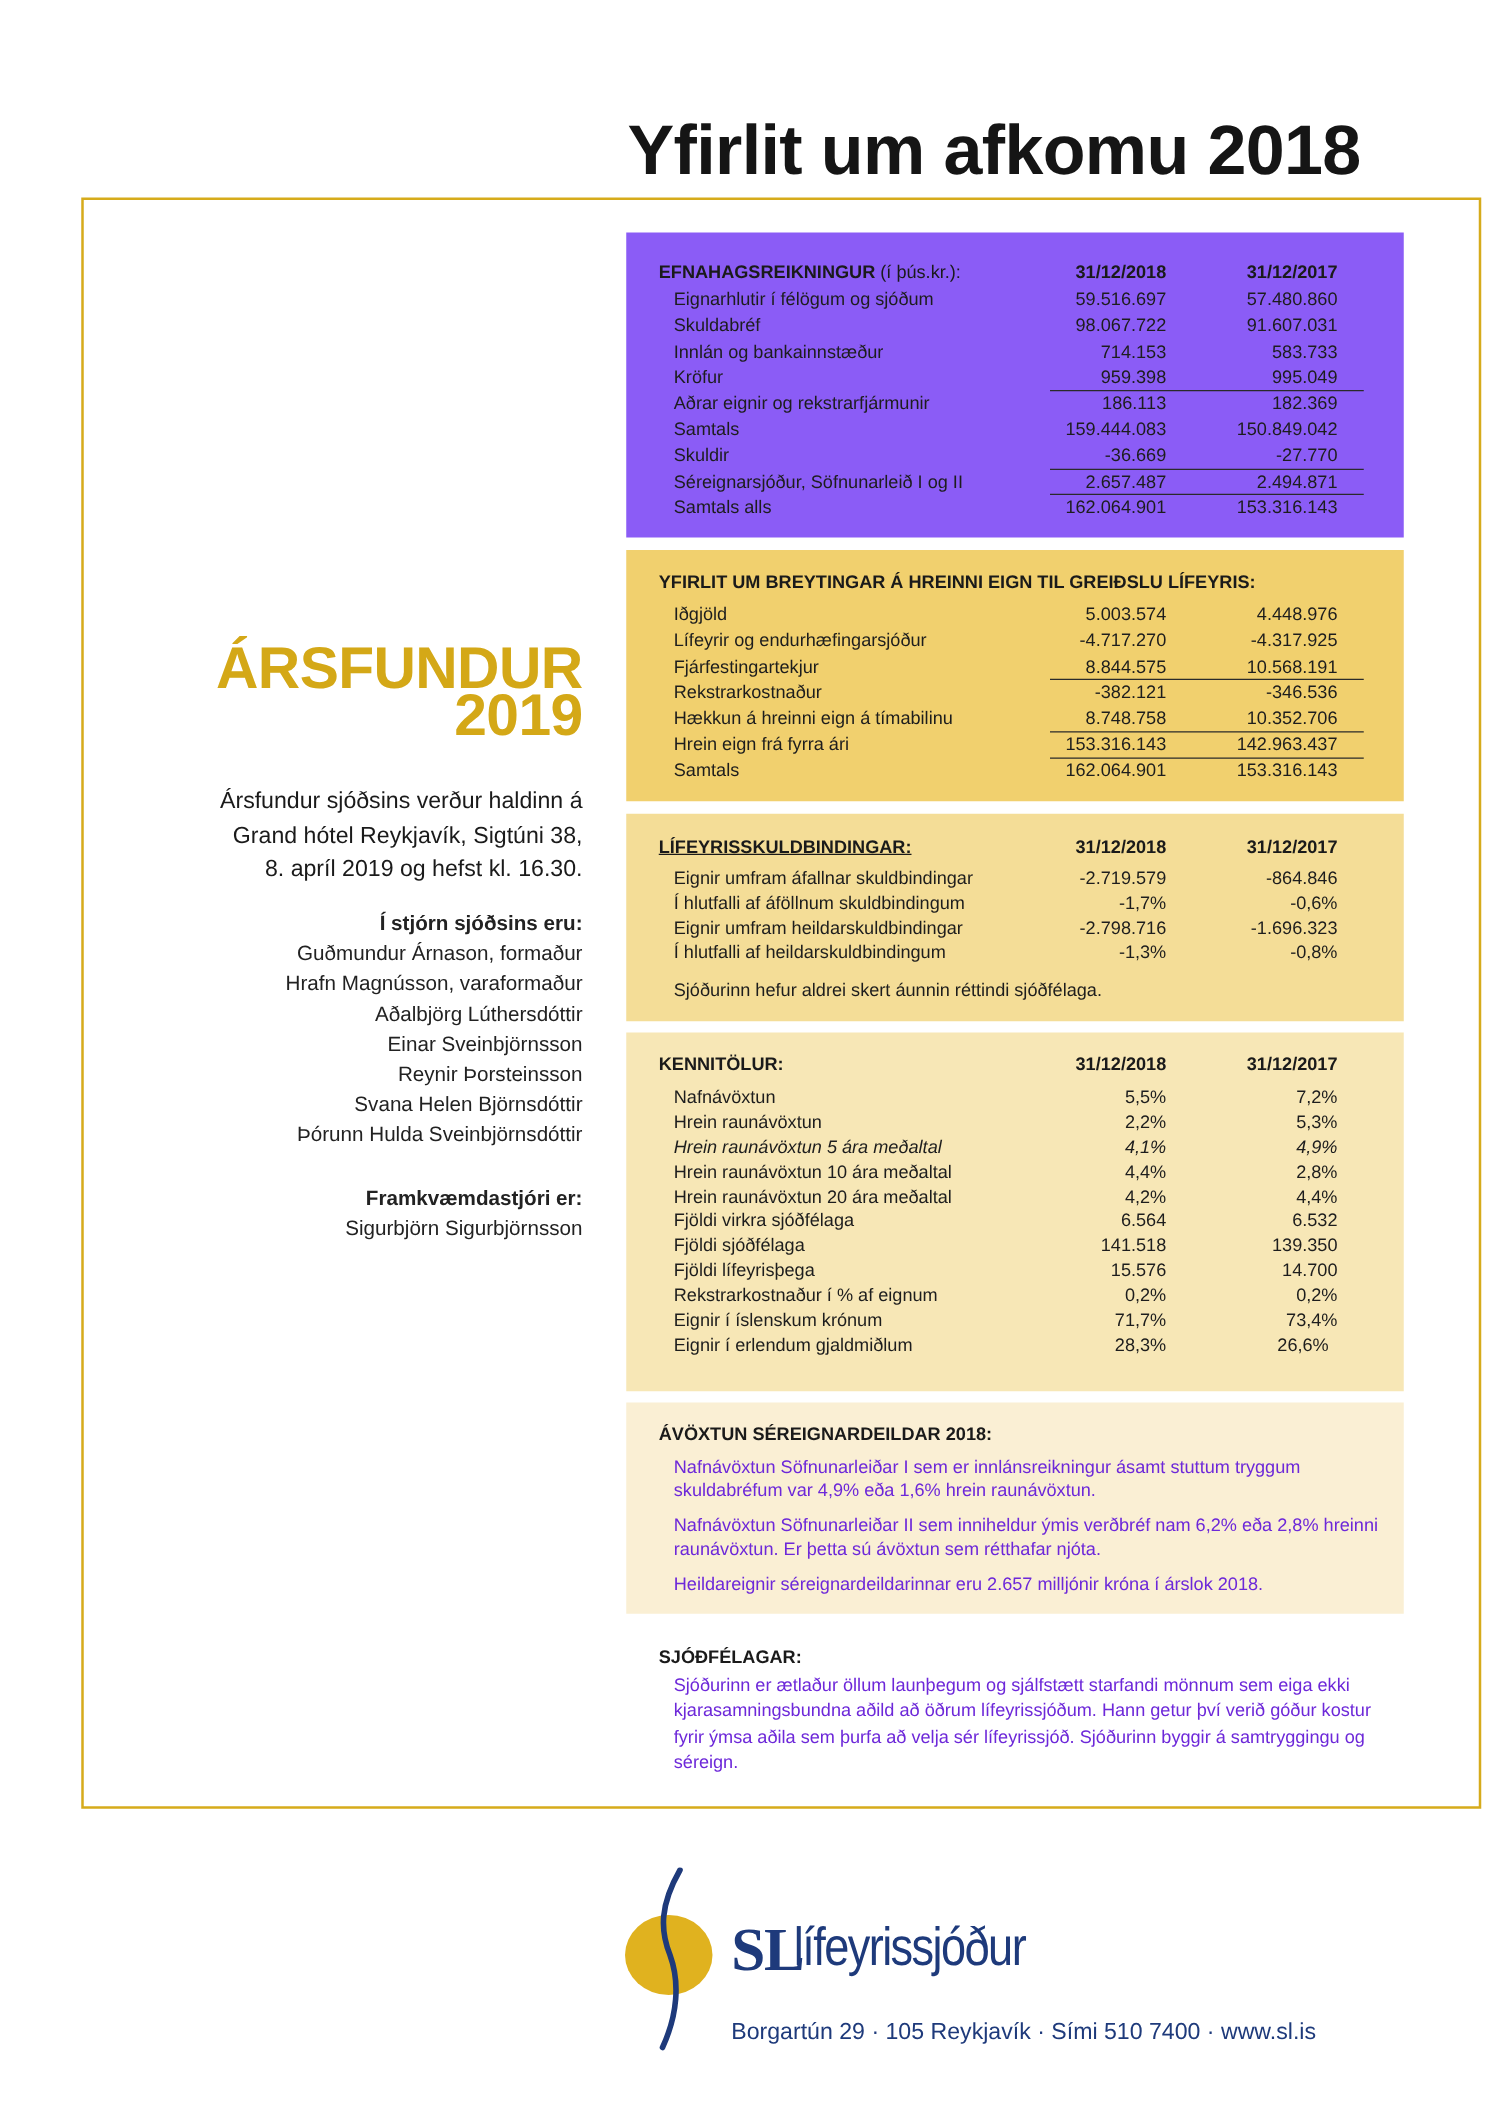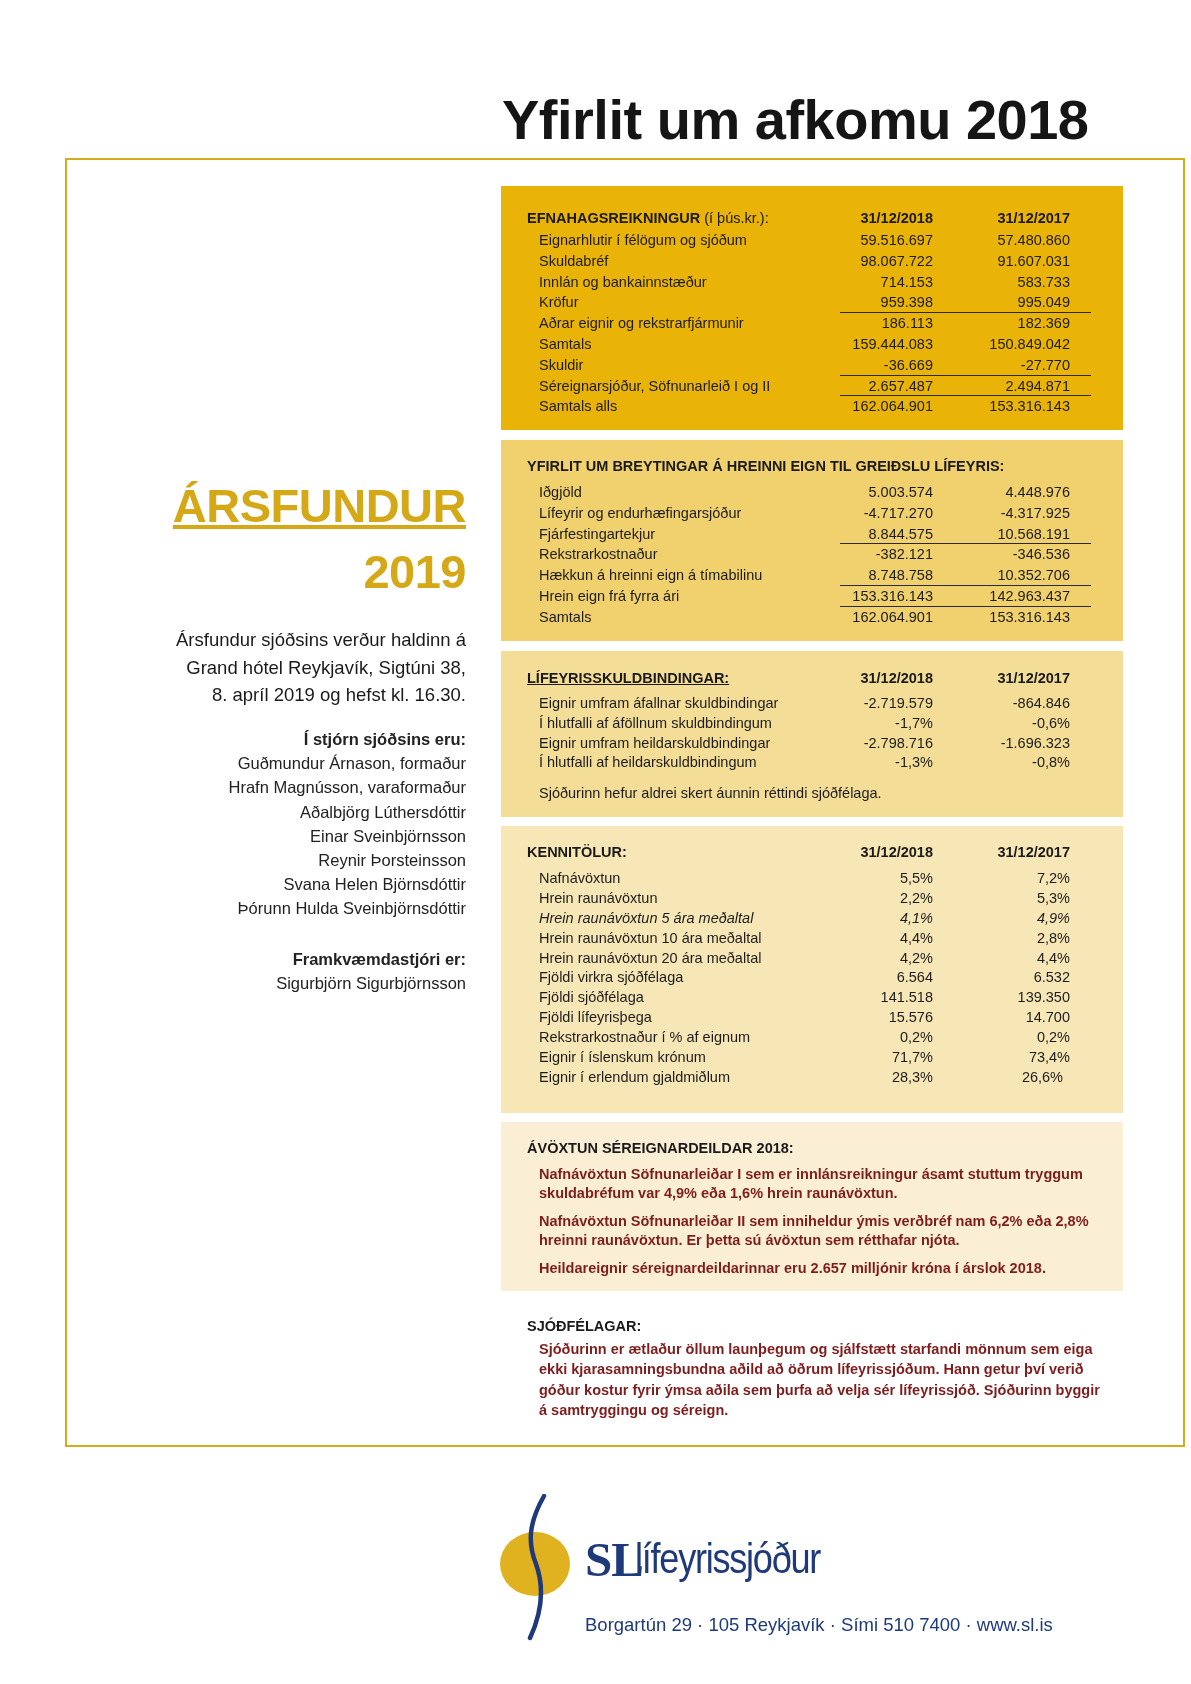--- a/index.html
+++ b/index.html
@@ -13,56 +13,56 @@
   
   .lc { right: 725px; text-align: right; white-space: nowrap; }
   .big { font-size: 47px; font-weight: bold; color: #D4A817; line-height: 40px; letter-spacing: -0.5px; }
   .para { font-size: 18.5px; line-height: 27.5px; color: #1a1a1a; }
   .para b { font-weight: normal; }
   .board { font-size: 16.5px; line-height: 24.2px; color: #222; }
   .board .h { font-weight: bold; }
 
   
   .box { left: 501px; width: 622px; box-sizing: border-box; }
-  .b1 { top: 186px; height: 244px; background: #eab308; }
+  .b1 { top: 186px; height: 244px; background: #8b5cf6; }
   .b2 { top: 440px; height: 201px; background: #F1D06E; }
   .b3 { top: 651px; height: 166px; background: #F4DD97; }
   .b4 { top: 826px; height: 287px; background: #F7E7B6; }
   .b5 { top: 1122px; height: 169px; background: #FAEFD4; }
   .b6 { top: 1302px; height: 140px; background: transparent; }
 
   .hdr { position: absolute; left: 26px; width: 582px; height: 20px; font-size: 14.5px; font-weight: bold;
          line-height: 20px; color: #1a1a1a; white-space: nowrap; }
   .hdr .unit { font-weight: normal; }
   .hdr .c1, .row .c1 { position: absolute; right: 176px; text-align: right; }
   .hdr .c2, .row .c2 { position: absolute; right: 39px; text-align: right; }
   .rows { position: absolute; left: 38px; width: 570px; }
   .row { position: relative; height: 20.8px; line-height: 20.8px; font-size: 14.5px; color: #1d1d1d; white-space: nowrap; }
   .row .lbl { position: absolute; left: 0; }
   .row.ul::after { content: ""; position: absolute; left: 301px; right: 18px; bottom: 0; border-bottom: 1.3px solid #2a2a2a; }
   .note { position: absolute; left: 38px; font-size: 14.5px; line-height: 20px; color: #1d1d1d; white-space: nowrap; }
-  .text { position: absolute; left: 38px; width: 570px; font-size: 14.5px; line-height: 19px; color: #7f1d1d; font-weight: bold; }
+  .text { position: absolute; left: 38px; width: 570px; font-size: 14.5px; line-height: 19px; color: #6d28d9; }
   .text p { margin: 0 0 9px 0; }
 
   
   .logo { left: 498px; top: 1494px; width: 600px; height: 150px; }
   .sl { position: absolute; left: 87px; top: 38px; font-family: "Liberation Serif", "DejaVu Serif", serif;
         font-weight: bold; font-size: 49px; color: #1E3A7B; letter-spacing: -1px; line-height: 56px; }
   .lif { position: absolute; left: 137px; top: 36px; font-family: "Liberation Sans", sans-serif;
          font-size: 43px; color: #1E3A7B; line-height: 56px; letter-spacing: -1.5px; transform: scaleX(0.84); transform-origin: left center; }
   .addr { position: absolute; left: 87px; top: 120px; font-size: 18.5px; color: #1E3A7B; white-space: nowrap; }
 </style>
 </head>
 <body>
 
 <div class="abs title">Yfirlit um afkomu 2018</div>
 
 <div class="abs frame"></div>
 
-<div class="abs lc big" style="top:486px;text-decoration:underline;">ÁRSFUNDUR</div>
+<div class="abs lc big" style="top:514px;">ÁRSFUNDUR</div>
 <div class="abs lc big" style="top:552px;">2019</div>
 
 <div class="abs lc para" style="top:614px;margin-top:12px;">
   <div>Ársfundur sjóðsins verður haldinn á</div>
   <div>Grand hótel Reykjavík, Sigtúni 38,</div>
   <div><b>8. apríl 2019</b><span> og hefst kl. 16.30.</span></div>
 </div>
 
 <div class="abs lc board" style="top:727px;">
   <div class="h">Í stjórn sjóðsins eru:</div>

